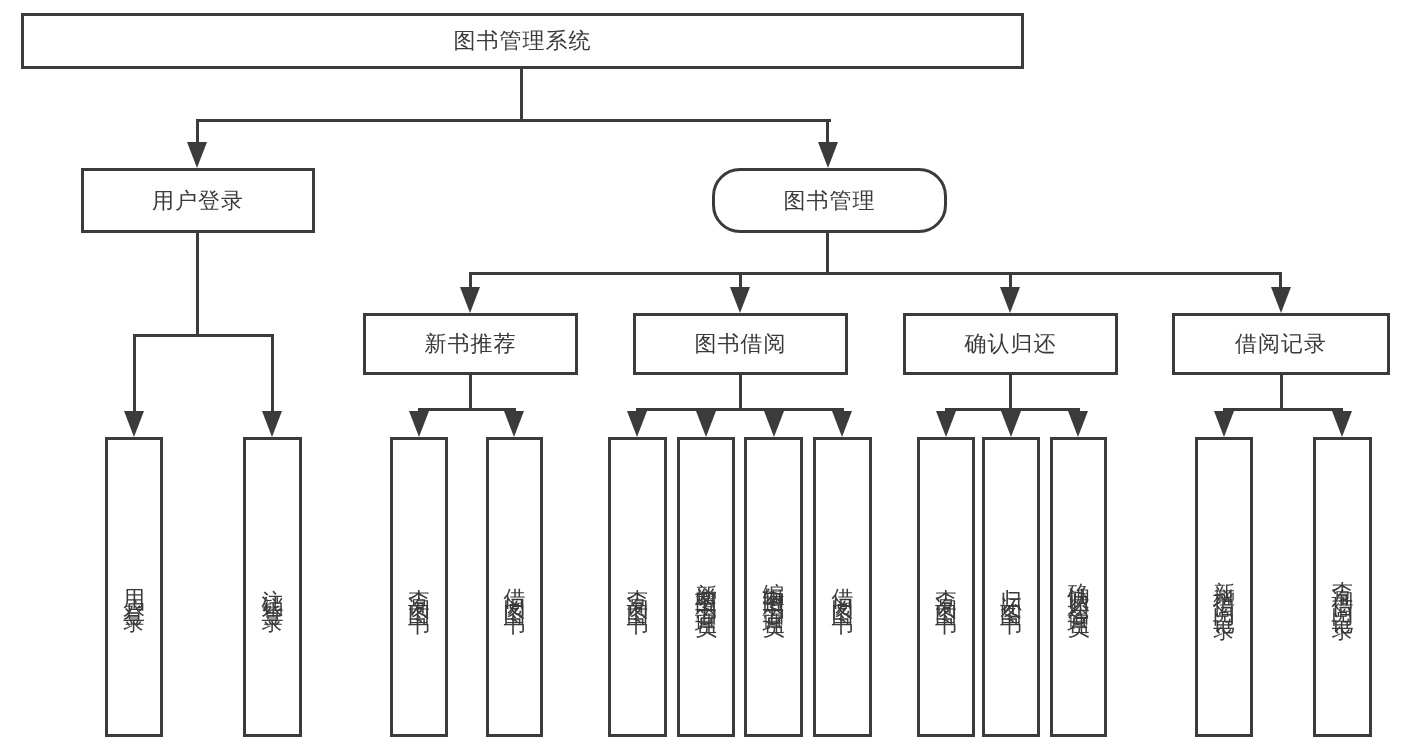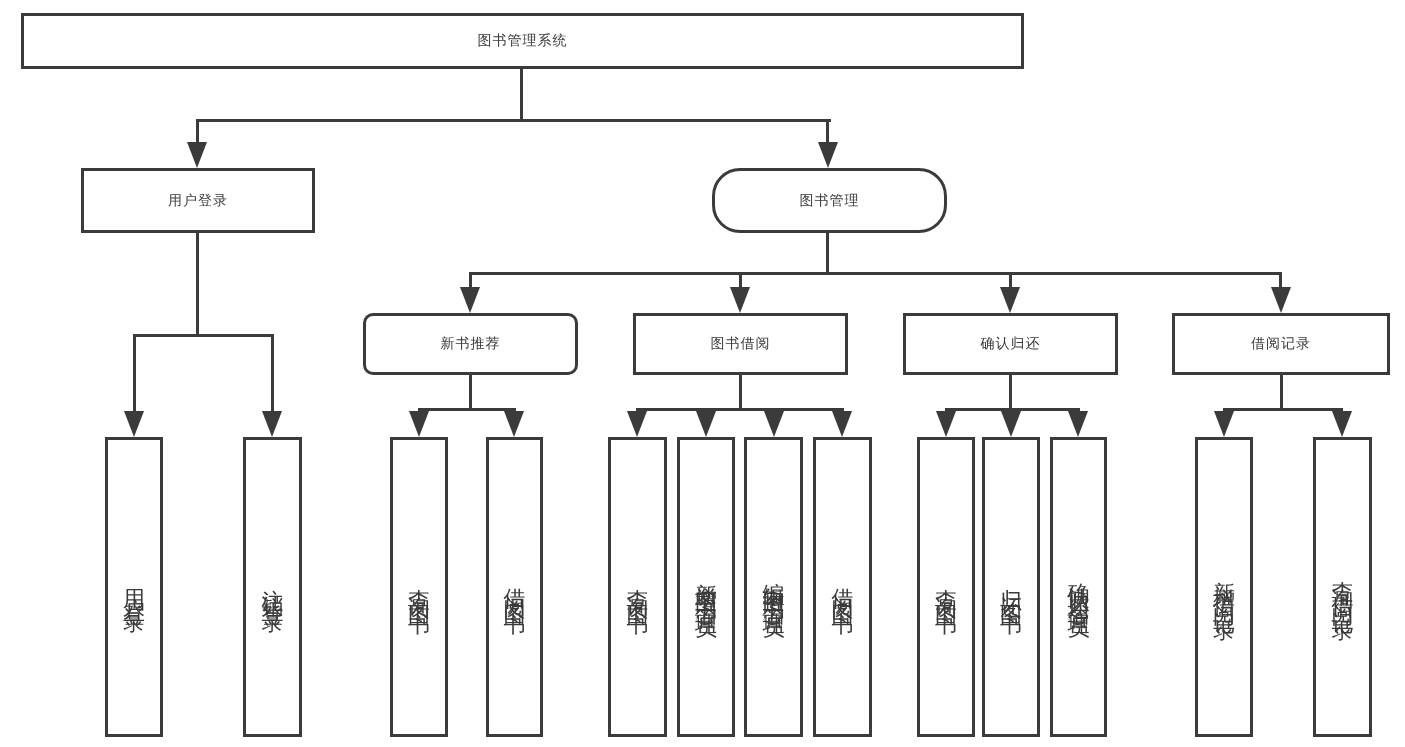--- a/index.html
+++ b/index.html
@@ -17,21 +17,21 @@
   }
   .node {
     position: absolute;
     box-sizing: border-box;
     border: 3px solid #3b3b3b;
     background: #ffffff;
     display: flex;
     align-items: center;
     justify-content: center;
     color: #3a3a3a;
-    font-size: 14px;
+    font-size: 22px;
     letter-spacing: 1px;
     text-align: center;
   }
   .vnode {
     writing-mode: vertical-rl;
     text-orientation: mixed;
     letter-spacing: 8px;
     line-height: 1;
     font-size: 22px;
   }
@@ -92,21 +92,21 @@
   <div class="hline" style="left:469px; top:272px; width:813px;"></div>
   <div class="vline" style="left:469px; top:272px; height:18px;"></div>
   <div class="arrow" style="left:460px; top:287px;"></div>
   <div class="vline" style="left:739px; top:272px; height:18px;"></div>
   <div class="arrow" style="left:730px; top:287px;"></div>
   <div class="vline" style="left:1009px; top:272px; height:18px;"></div>
   <div class="arrow" style="left:1000px; top:287px;"></div>
   <div class="vline" style="left:1279px; top:272px; height:18px;"></div>
   <div class="arrow" style="left:1271px; top:287px;"></div>
 
-  <div class="node" style="left:363px; top:313px; width:215px; height:62px;border-radius:10px;">新书推荐</div>
+  <div class="node" style="left:363px; top:313px; width:215px; height:62px;">新书推荐</div>
   <div class="node" style="left:633px; top:313px; width:215px; height:62px;">图书借阅</div>
   <div class="node" style="left:903px; top:313px; width:215px; height:62px;">确认归还</div>
   <div class="node" style="left:1172px; top:313px; width:218px; height:62px;">借阅记录</div>
 
   <div class="vline" style="left:469px; top:375px; height:36px;"></div>
   <div class="hline" style="left:418px; top:408px; width:98px;"></div>
   <div class="arrow" style="left:409px; top:411px;"></div>
   <div class="arrow" style="left:504px; top:411px;"></div>
 
   <div class="vline" style="left:739px; top:375px; height:36px;"></div>

